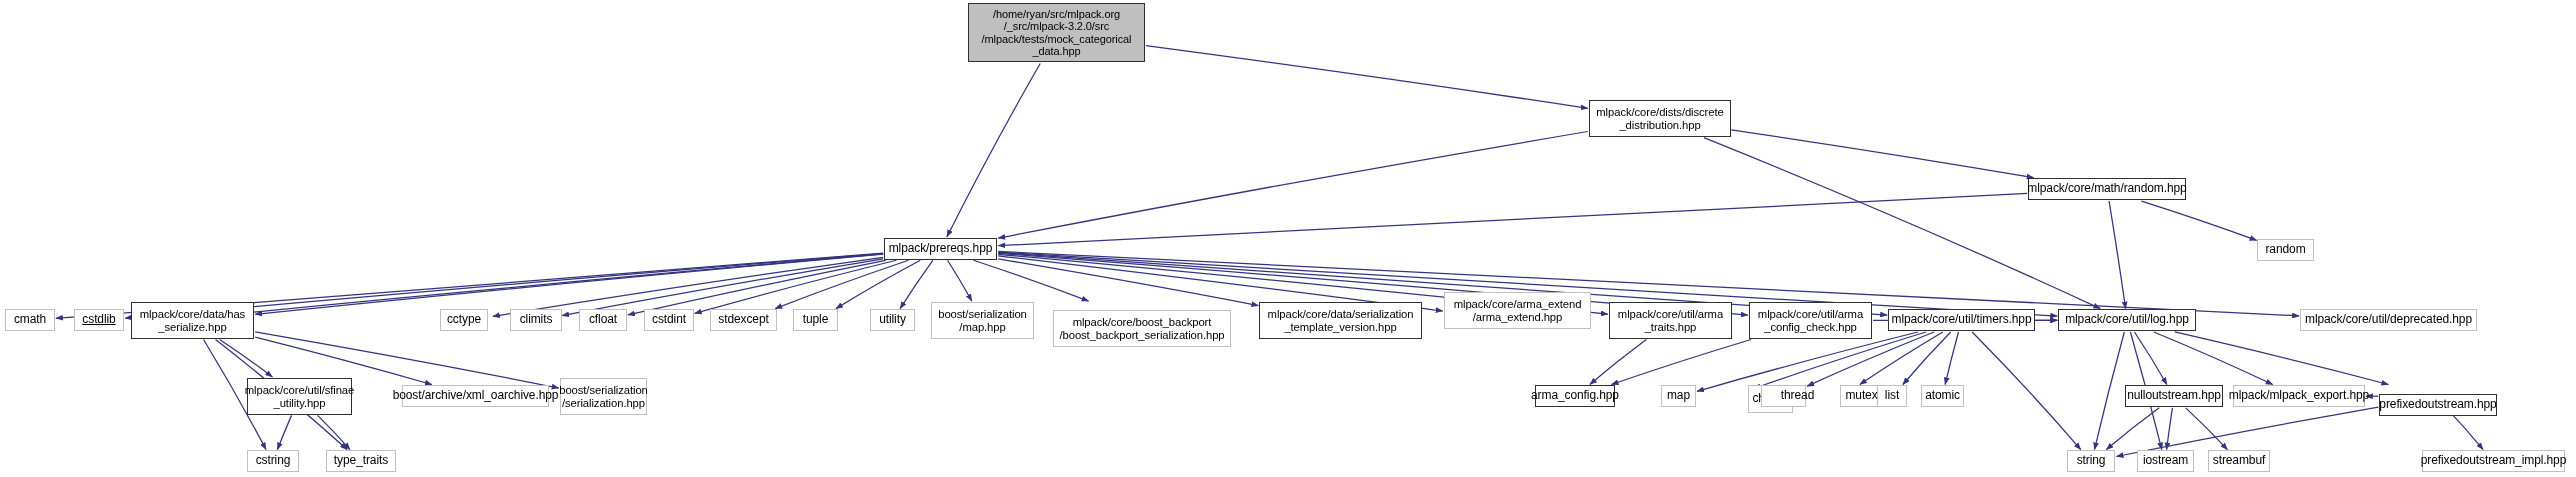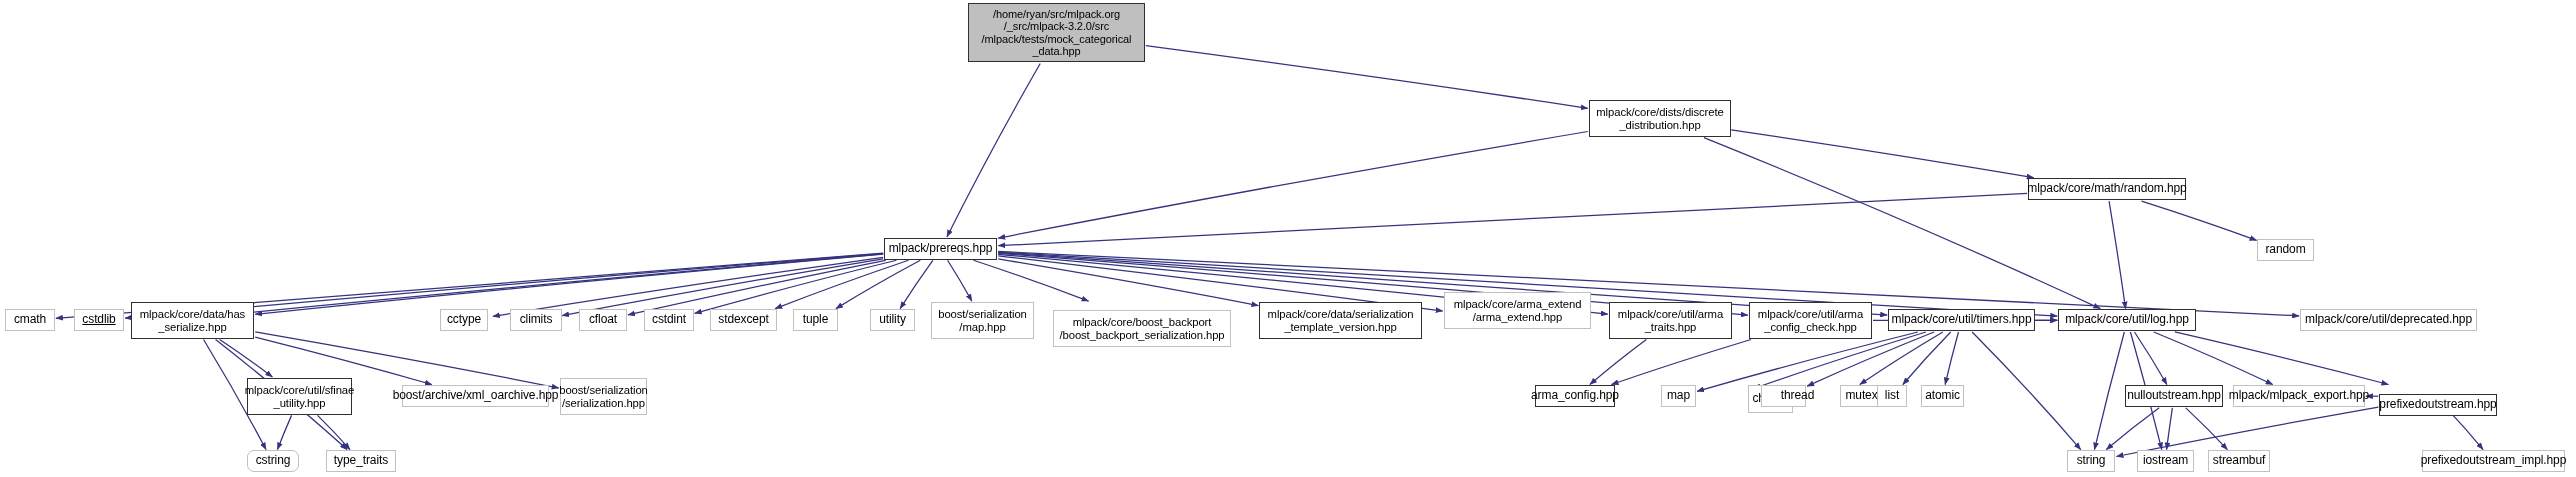--- a/index.html
+++ b/index.html
@@ -130,21 +130,21 @@
       <div class="node hdr" style="left: 1535px; top: 385px; width: 80px; height: 22px;"><span>arma_config.hpp</span></div>
       <div class="node " style="left: 1661px; top: 385px; width: 35px; height: 22px;"><span>map</span></div>
       <div class="node " style="left: 1748px; top: 385px; width: 45px; height: 28px;"><span>chrono</span></div>
       <div class="node " style="left: 1761px; top: 385px; width: 45px; height: 22px; padding-left: 28px;"><span>thread</span></div>
       <div class="node " style="left: 1820px; top: 385px; width: 43px; height: 22px; margin-left: 20px;"><span>mutex</span></div>
       <div class="node " style="left: 1877px; top: 385px; width: 30px; height: 22px;"><span>list</span></div>
       <div class="node " style="left: 1921px; top: 385px; width: 43px; height: 22px;"><span>atomic</span></div>
       <div class="node hdr" style="left: 2125px; top: 385px; width: 98px; height: 22px;"><span>nulloutstream.hpp</span></div>
       <div class="node " style="left: 2233px; top: 385px; width: 132px; height: 22px;"><span>mlpack/mlpack_export.hpp</span></div>
       <div class="node hdr" style="left: 2379px; top: 385px; width: 118px; height: 22px; margin-top: 9px;"><span>prefixedoutstream.hpp</span></div>
-      <div class="node " style="left: 247px; top: 450px; width: 52px; height: 22px; border-radius: 7px;"><span>cstring</span></div>
+      <div class="node " style="left: 247px; top: 450px; width: 52px; height: 22px;"><span>cstring</span></div>
       <div class="node " style="left: 326px; top: 450px; width: 70px; height: 22px;"><span>type_traits</span></div>
       <div class="node " style="left: 2067px; top: 450px; width: 48px; height: 22px;"><span>string</span></div>
       <div class="node " style="left: 2137px; top: 450px; width: 57px; height: 22px;"><span>iostream</span></div>
       <div class="node " style="left: 2208px; top: 450px; width: 62px; height: 22px;"><span>streambuf</span></div>
       <div class="node " style="left: 2422px; top: 450px; width: 143px; height: 22px;"><span>prefixedoutstream_impl.hpp</span></div>
     </div>
 </div>
 
 
 </body></html>

